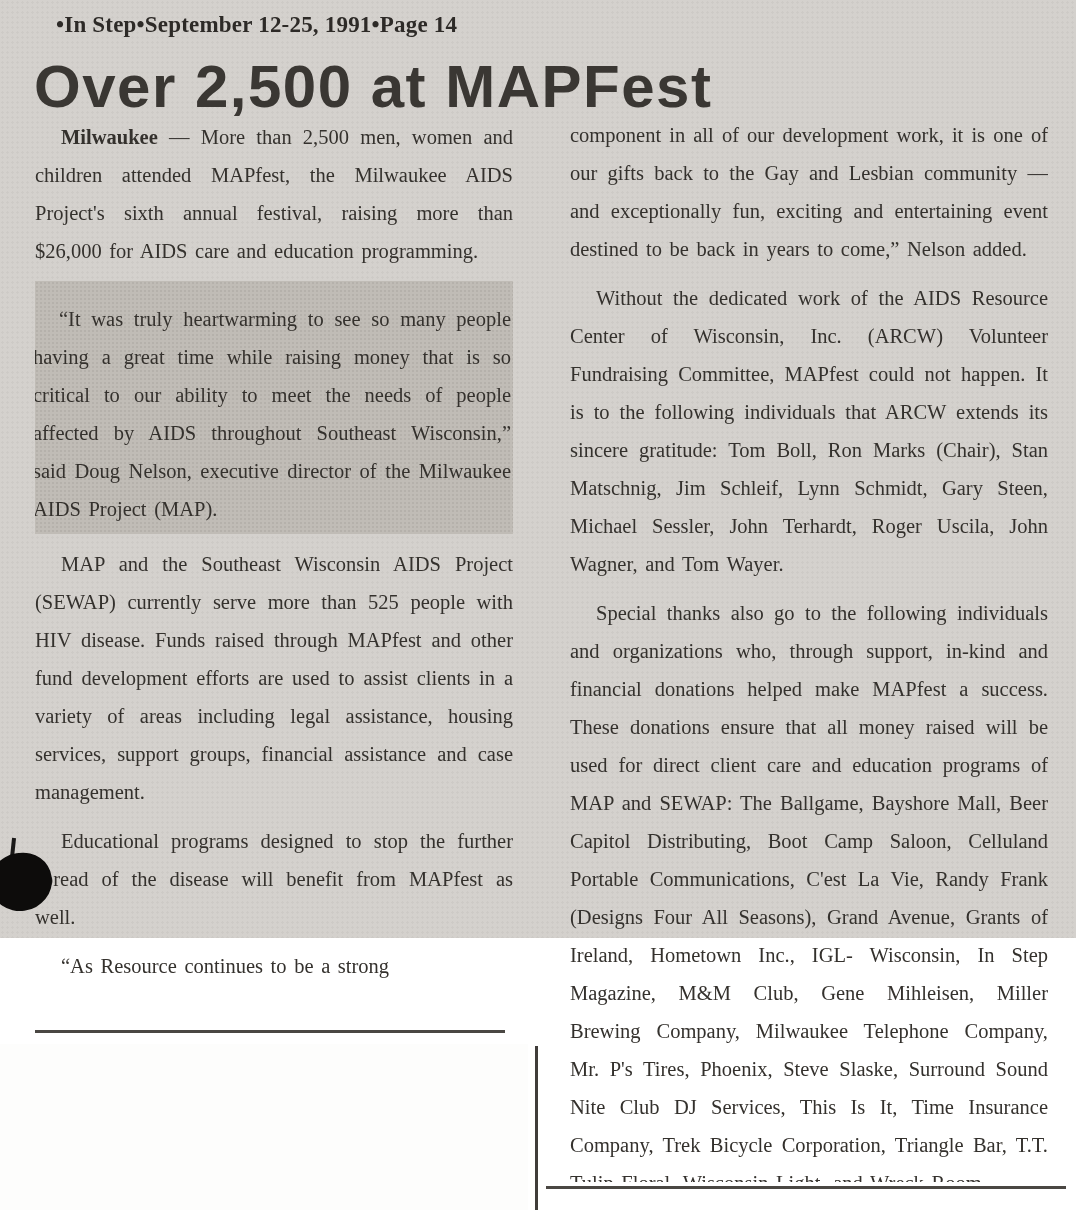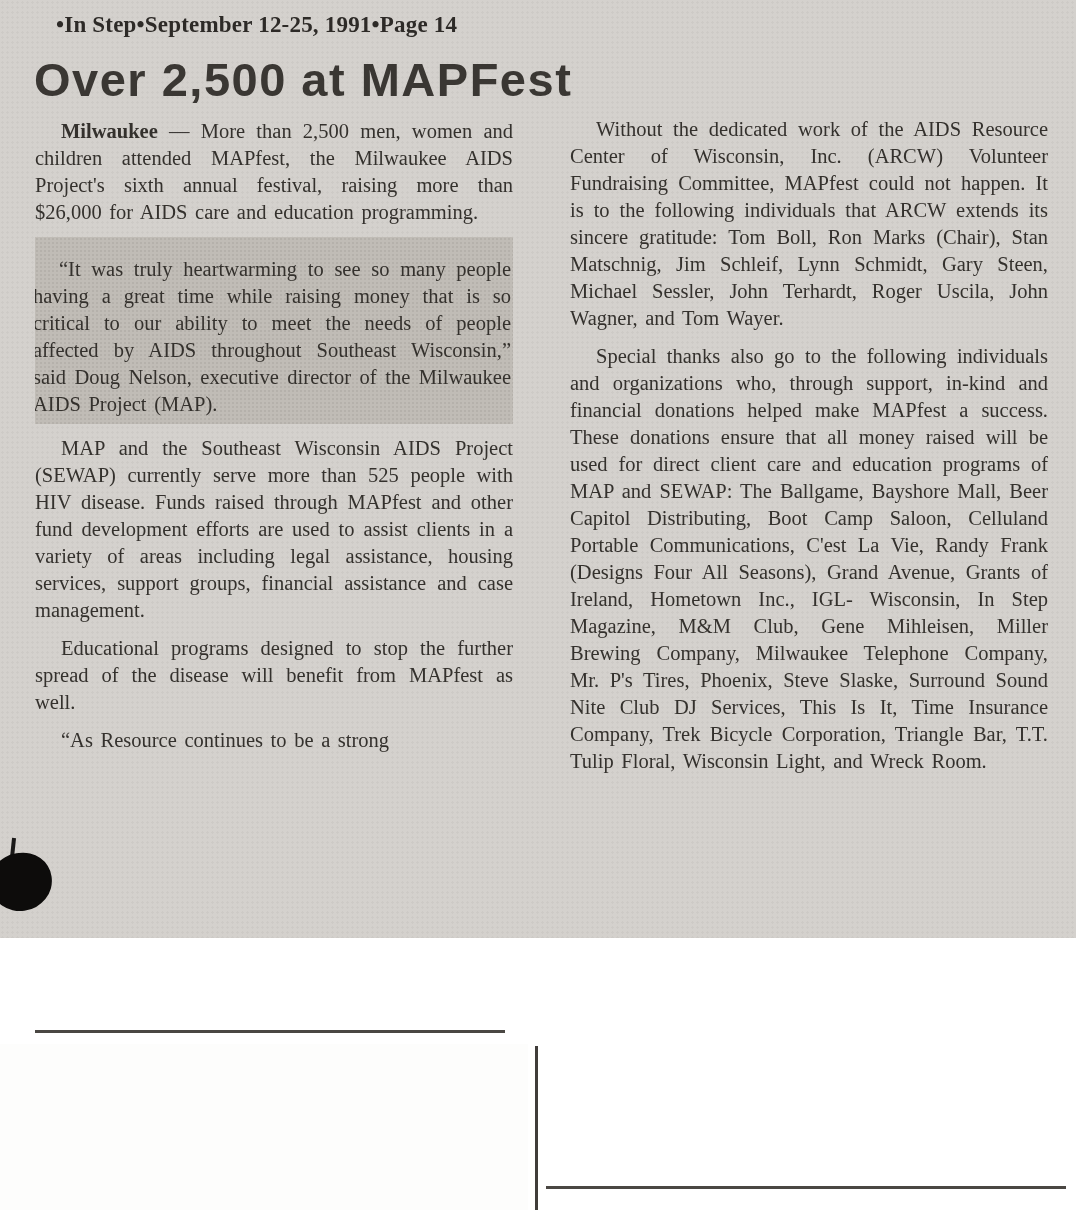--- a/index.html
+++ b/index.html
@@ -23,27 +23,27 @@
     font-family: "Liberation Serif", serif;
     font-weight: bold;
     font-size: 23px; letter-spacing: 0.2px;
     color: #2d2a27;
     white-space: nowrap;
   }
   .headline {
     position: absolute; left: 34px; top: 52px; margin: 0;
     font-family: "Liberation Sans", sans-serif;
     font-weight: bold;
-    font-size: 47px; letter-spacing: 1.5px;
+    font-size: 60px; letter-spacing: 1.5px;
     color: #3a3733;
     white-space: nowrap;
   }
   .col {
     position: absolute; width: 478px;
-    font-size: 20.5px; line-height: 27px;
+    font-size: 20.5px; line-height: 38px;
     text-align: justify;
     word-spacing: 2.5px;
     color: #34312d;
   }
   .col-left  { left: 35px;  top: 118px; height: 905px; overflow: hidden; }
   .col-right { left: 570px; top: 116px; height: 1066px; overflow: hidden; }
   .col p { margin: 0 0 11px 0; text-indent: 26px; }
   .col p.no-indent { text-indent: 0; }
   .col p.highlight {
     background:
@@ -96,20 +96,21 @@
 
   <div class="col col-left" id="col-left">
       <p><b>Milwaukee</b> — More than 2,500 men, women and children attended MAPfest, the Milwaukee AIDS Project's sixth annual festival, raising more than $26,000 for AIDS care and education programming.</p>
       <p class="highlight">“It was truly heartwarming to see so many people having a great time while raising money that is so critical to our ability to meet the needs of people affected by AIDS throughout Southeast Wisconsin,” said Doug Nelson, executive director of the Milwaukee AIDS Project (MAP).</p>
       <p>MAP and the Southeast Wisconsin AIDS Project (SEWAP) currently serve more than 525 people with HIV disease. Funds raised through MAPfest and other fund development efforts are used to assist clients in a variety of areas including legal assistance, housing services, support groups, financial assistance and case management.</p>
       <p>Educational programs designed to stop the further spread of the disease will benefit from MAPfest as well.</p>
       <p>“As Resource continues to be a strong</p>
     </div>
 
   <div class="col col-right" id="col-right">
+      <p class="no-indent">component in all of our development work, it is one of our gifts back to the Gay and Lesbian community — and exceptionally fun, exciting and entertaining event destined to be back in years to come,” Nelson added.</p>
       <p>Without the dedicated work of the AIDS Resource Center of Wisconsin, Inc. (ARCW) Volunteer Fundraising Committee, MAPfest could not happen. It is to the following individuals that ARCW extends its sincere gratitude: Tom Boll, Ron Marks (Chair), Stan Matschnig, Jim Schleif, Lynn Schmidt, Gary Steen, Michael Sessler, John Terhardt, Roger Uscila, John Wagner, and Tom Wayer.</p>
       <p>Special thanks also go to the following individuals and organizations who, through support, in-kind and financial donations helped make MAPfest a success. These donations ensure that all money raised will be used for direct client care and education programs of MAP and SEWAP: The Ballgame, Bayshore Mall, Beer Capitol Distributing, Boot Camp Saloon, Celluland Portable Communications, C'est La Vie, Randy Frank (Designs Four All Seasons), Grand Avenue, Grants of Ireland, Hometown Inc., IGL- Wisconsin, In Step Magazine, M&amp;M Club, Gene Mihleisen, Miller Brewing Company, Milwaukee Telephone Company, Mr. P's Tires, Phoenix, Steve Slaske, Surround Sound Nite Club DJ Services, This Is It, Time Insurance Company, Trek Bicycle Corporation, Triangle Bar, T.T. Tulip Floral, Wisconsin Light, and Wreck Room.</p>
     </div>
 
   <div class="rule rule-left"></div>
 
   <div class="cutout"></div>
 
   <div class="vline"></div>
 

